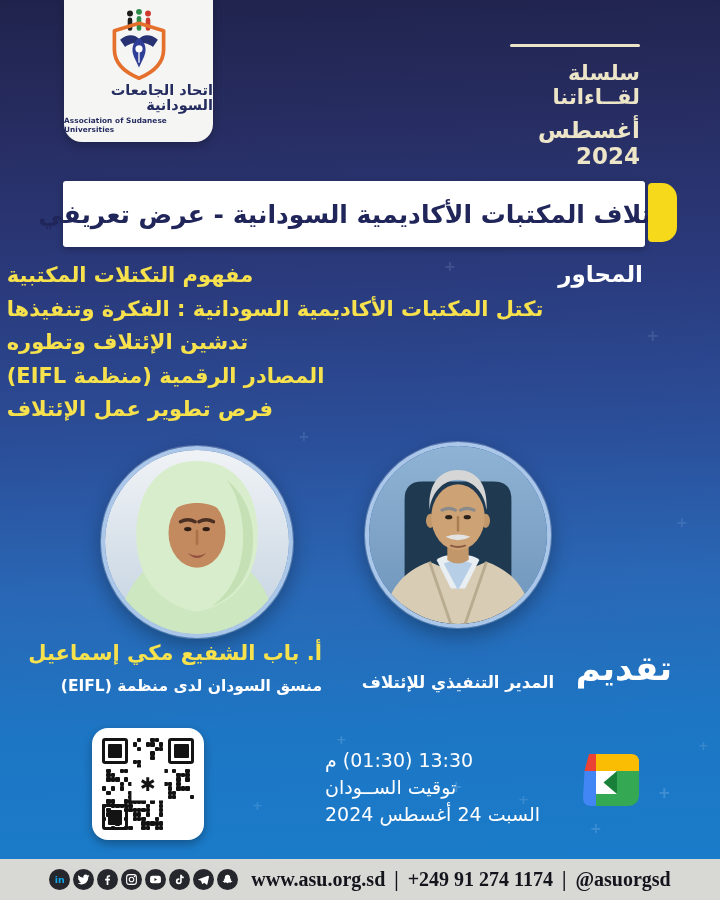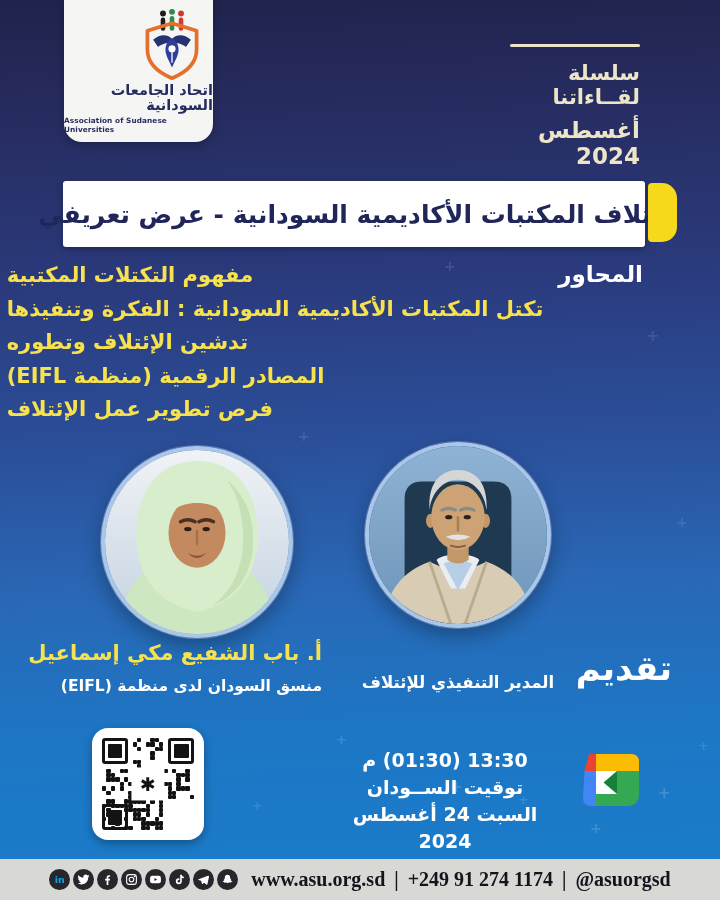--- a/index.html
+++ b/index.html
@@ -6,21 +6,21 @@
   *{box-sizing:border-box;}
   .poster{
     position:relative;width:720px;height:900px;overflow:hidden;
     font-family:"DejaVu Sans","Liberation Sans",sans-serif;
     background:linear-gradient(178deg,#1f234c 0%,#272c60 13%,#2a3a7c 31%,#2b4f9a 49%,#2968b6 65%,#1d76c4 80%,#1a7cca 96%);
   }
   
   .decor i{position:absolute;font-style:normal;color:#cfe6ff;font-weight:bold;pointer-events:none;}
   
   .logo-card{position:absolute;left:64px;top:0;width:149px;height:142px;background:#f5f5f3;
-    border-radius:0 0 18px 18px;display:flex;flex-direction:column;padding-top:5px;
+    border-radius:0 0 18px 18px;display:flex;flex-direction:column;align-items:center;padding-top:5px;
     box-shadow:0 3px 8px rgba(0,0,0,.25);}
   .logo-svg{width:82px;height:76px;flex:0 0 auto;}
   .logo-ar{font-size:14.5px;font-weight:bold;color:#252c60;line-height:1.05;margin-top:2px;}
   .logo-en{font-size:7.3px;font-weight:bold;color:#252c60;margin-top:3px;letter-spacing:.1px;direction:ltr;}
   
   .series{position:absolute;top:44px;right:80px;width:134px;text-align:right;font-weight:bold;}
   .series-rule{height:2.5px;width:130px;background:#ece5c8;border-radius:2px;margin:0 0 14px auto;margin-right:0;}
   .series-l1{font-size:21px;color:#ece5c8;margin-bottom:8px;}
   .series-l2{font-size:23px;color:#ece5c8;margin-bottom:10px;}
   .series-l3{font-size:19px;color:#dde06c;}
@@ -52,21 +52,21 @@
     box-shadow:0 4px 10px rgba(0,0,0,.3);}
   .qr-inner{position:relative;width:100%;height:100%;}
   .qr-grid{position:absolute;inset:0;display:grid;grid-template-columns:repeat(21,1fr);grid-template-rows:repeat(21,1fr);}
   .qr-grid i{background:#131313;border-radius:1px;}
   .qr-f{position:absolute;width:28%;height:28%;border:3px solid #131313;border-radius:3px;}
   .qr-f::after{content:"";position:absolute;inset:2.5px;background:#131313;border-radius:1px;}
   .qr-f.tl{left:0;top:0;} .qr-f.tr{right:0;top:0;} .qr-f.bl{left:0;bottom:0;}
   .qr-center{position:absolute;left:50%;top:50%;transform:translate(-50%,-50%);width:36%;height:36%;background:#ffffff;
     display:flex;align-items:center;justify-content:center;font-size:19px;color:#131313;font-weight:bold;}
   
-  .schedule{position:absolute;top:747px;right:155px;width:240px;text-align:center;color:#ffffff;font-weight:bold;
+  .schedule{position:absolute;top:747px;right:155px;width:240px;text-align:left;color:#ffffff;font-weight:normal;
     font-size:19px;line-height:27px;}
   .meet{position:absolute;left:577px;top:752px;width:66px;height:56px;}
   
   .footer-bar{position:absolute;left:0;bottom:0;width:720px;height:41px;background:#d8d8d5;
     display:flex;align-items:center;justify-content:center;gap:13px;}
   .footer-text{font-family:"Liberation Serif","DejaVu Serif",serif;font-weight:bold;font-size:20px;color:#14141c;
     direction:ltr;display:flex;gap:9px;align-items:center;white-space:nowrap;}
   .socials{display:flex;gap:3px;direction:ltr;}
   .social{width:21px;height:21px;border-radius:50%;background:#26262d;color:#0ea5e9;display:flex;align-items:center;justify-content:center;}
   .social svg{width:13px;height:13px;display:block;}

